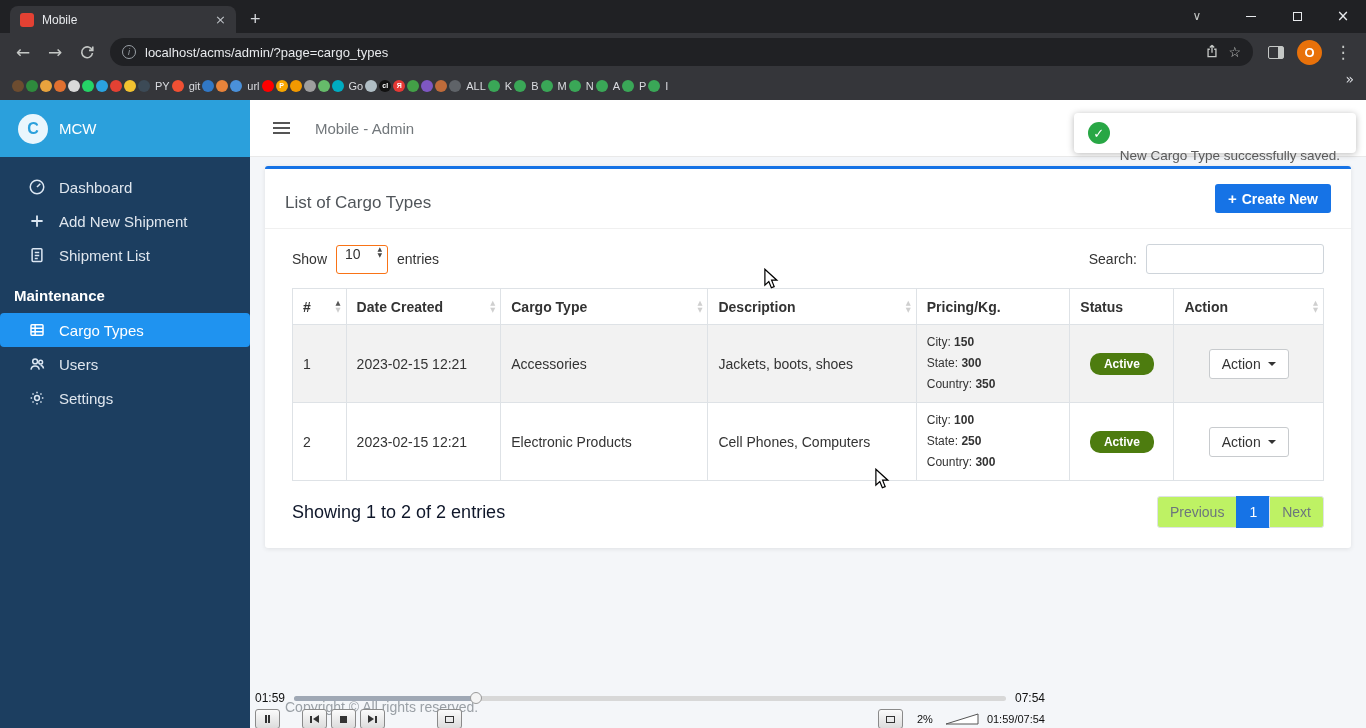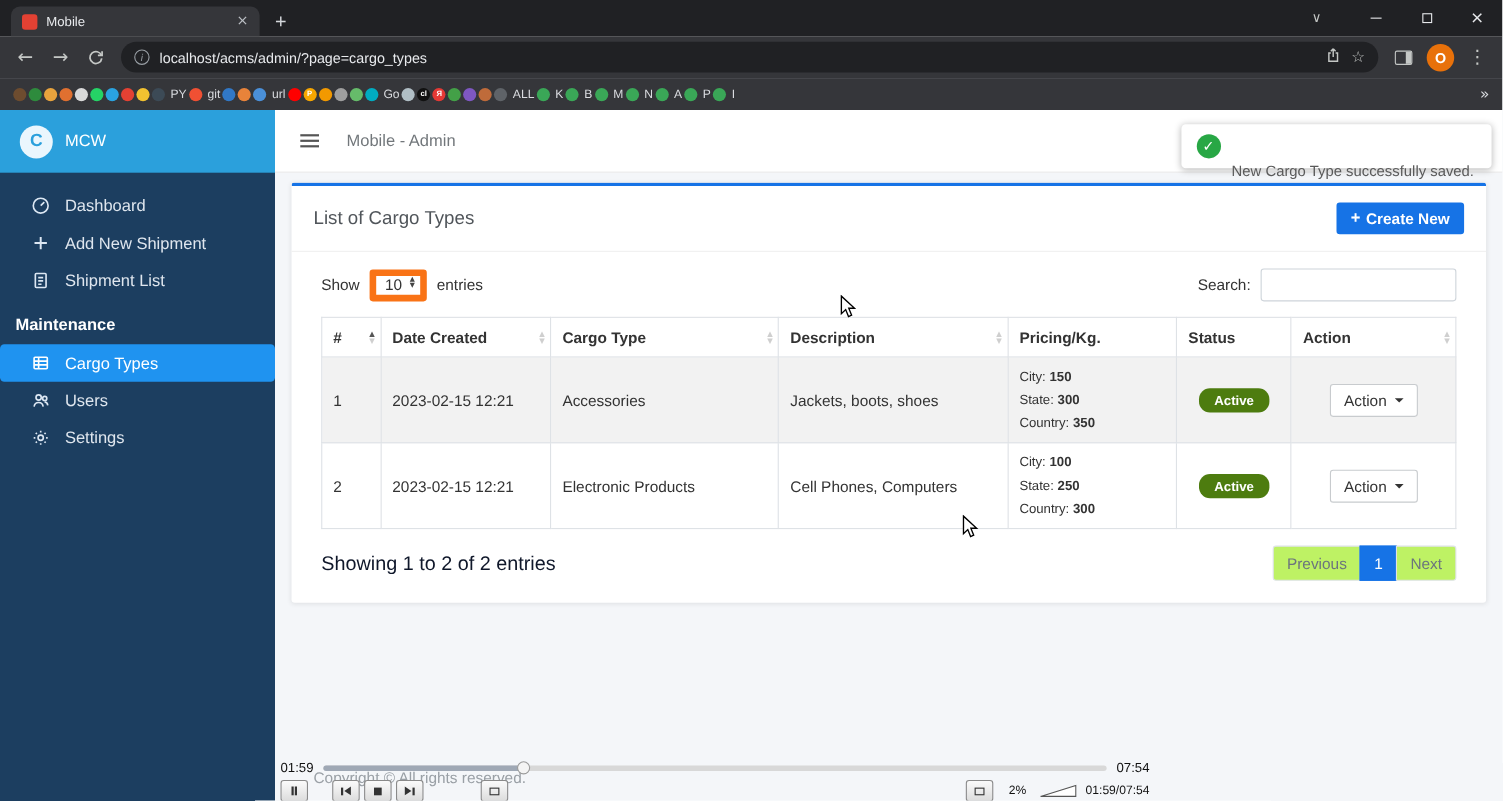--- a/index.html
+++ b/index.html
@@ -28,21 +28,21 @@
              padding:0 12px; gap:9px; margin:0 6px; }
   .info-circle { width:14px; height:14px; border:1px solid #9aa0a6; border-radius:50%; color:#9aa0a6;
                  font-size:9px; display:flex; align-items:center; justify-content:center; font-style:italic; flex-shrink:0;}
   .url-text { color:#e8eaed; font-size:13px; flex:1; white-space:nowrap; overflow:hidden; }
   .omni-ic { color:#c4c7c5; font-size:14px; font-family:"DejaVu Sans",sans-serif; }
   .panel-ic { width:16px; height:13px; border:1.5px solid #c4c7c5; border-radius:2px; position:relative; }
   .panel-ic::after { content:""; position:absolute; right:0; top:0; bottom:0; width:5px; background:#c4c7c5; }
   .avatar { width:25px; height:25px; border-radius:50%; background:#e8710a; color:#fff; font-size:13px;
             font-weight:bold; display:flex; align-items:center; justify-content:center; margin:0 4px; }
 
-  .bookmarks { height:29px; background:#35363a; display:flex; align-items:center; padding:0 12px; gap:2px; overflow:hidden; }
+  .bookmarks { height:29px; background:#35363a; display:flex; padding:0 12px; gap:2px; overflow:hidden; }
   .bm { display:flex; align-items:center; gap:5px; flex-shrink:0; }
   .bm-dot { width:12px; height:12px; border-radius:50%; display:flex; align-items:center; justify-content:center;
             color:#fff; font-size:7px; font-weight:bold; flex-shrink:0; }
   .bm-label { color:#dadce0; font-size:11px; }
   .bm-overflow { margin-left:auto; color:#dadce0; font-size:14px; font-family:"DejaVu Sans",sans-serif; }
 
   
   .page { position:absolute; top:100px; left:0; right:0; bottom:0; display:flex; }
   .sidebar { width:250px; flex-shrink:0; background:#1c3e60; }
   .brand { height:57px; background:#2ba0dc; display:flex; align-items:center; padding:0 18px; gap:11px; }
@@ -58,31 +58,31 @@
 
   .main { flex:1; display:flex; flex-direction:column; position:relative; }
   .topbar { height:57px; background:#fff; border-bottom:1px solid #e9e9e9; display:flex; align-items:center;
             padding:0 23px; gap:25px; flex-shrink:0; }
   .hamburger { display:flex; flex-direction:column; gap:3px; }
   .hamburger span { width:17px; height:2px; background:#555; }
   .topbar-title { font-size:15px; color:#72777b; }
 
   .content { flex:1; position:relative; padding:9px 15px; }
   .card { background:#fff; border-top:3px solid #1673e6; border-radius:3px; box-shadow:0 1px 5px rgba(0,0,0,.09); }
-  .card-header { display:flex; justify-content:space-between; align-items:center; padding:15px 20px;
+  .card-header { display:flex; justify-content:space-between; align-items:flex-end; padding:15px 20px;
                  border-bottom:1px solid #f0f0f0; }
   .card-title { font-size:17px; color:#50555a; }
   .btn-create { background:#1673e6; color:#fff; border:none; font-size:14px; font-weight:600; padding:6px 13px;
                 border-radius:3px; display:flex; align-items:center; gap:5px; font-family:inherit; }
   .btn-create .plus { font-weight:bold; font-size:15px; }
 
   .card-body { padding:15px 27px 20px; }
   .controls-row { display:flex; justify-content:space-between; align-items:center; margin-bottom:14px; }
   .show-group, .search-group { display:flex; align-items:center; gap:9px; font-size:14px; color:#333; }
-  .select-box { width:52px; height:29px; border:6px solid #f97316; border-radius:3px; display:flex;
+  .select-box { width:52px; height:29px; border:1px solid #f97316; border-radius:3px; display:flex;
                 justify-content:space-between; padding:0 5px 0 8px; font-size:14px; background:#fff; }
   .spinner { display:flex; flex-direction:column; line-height:1; }
   .spinner i { font-style:normal; font-size:6px; color:#444; font-family:"DejaVu Sans",sans-serif; }
   .search-input { width:178px; height:30px; border:1px solid #ced4da; border-radius:3px; font-family:inherit; }
 
   table { width:100%; border-collapse:collapse; font-size:14px; color:#333; }
   th, td { border:1px solid #dee2e6; padding:7px 10px; text-align:left; vertical-align:middle; }
   th { font-weight:bold; height:36px; position:relative; padding-right:20px; }
   tbody tr.odd { background:#f2f2f2; }
   tbody td { height:72px; }

